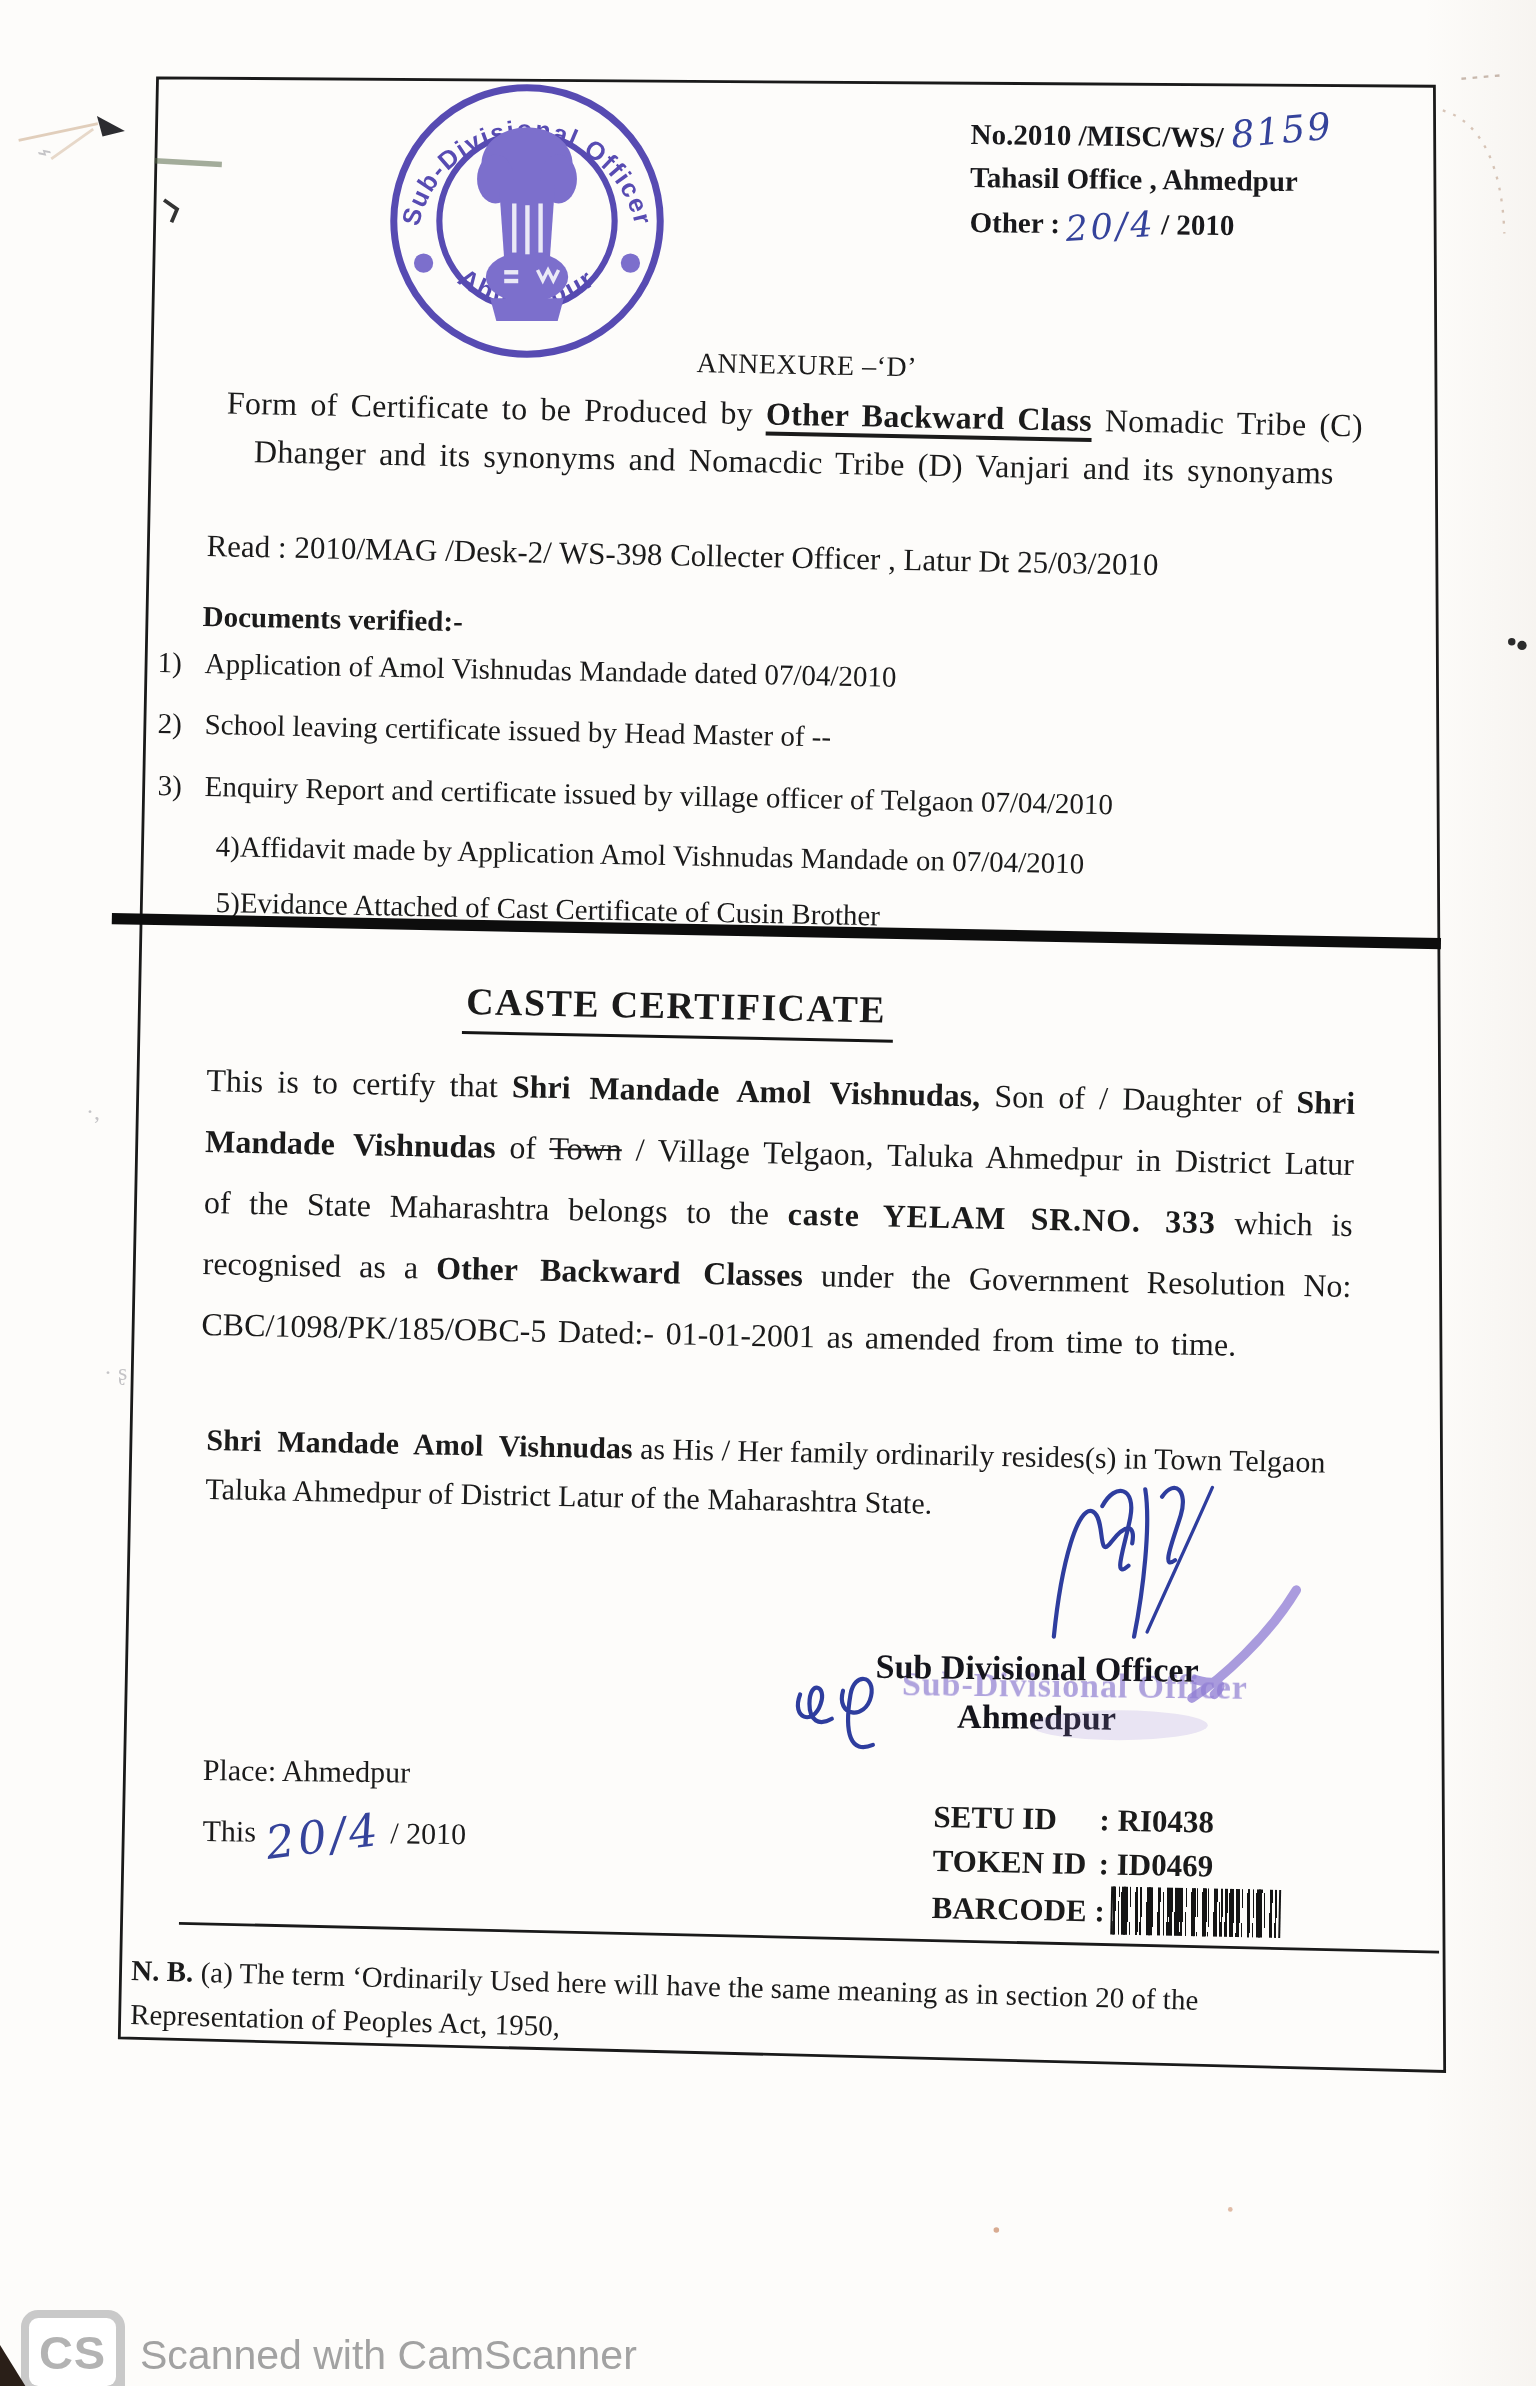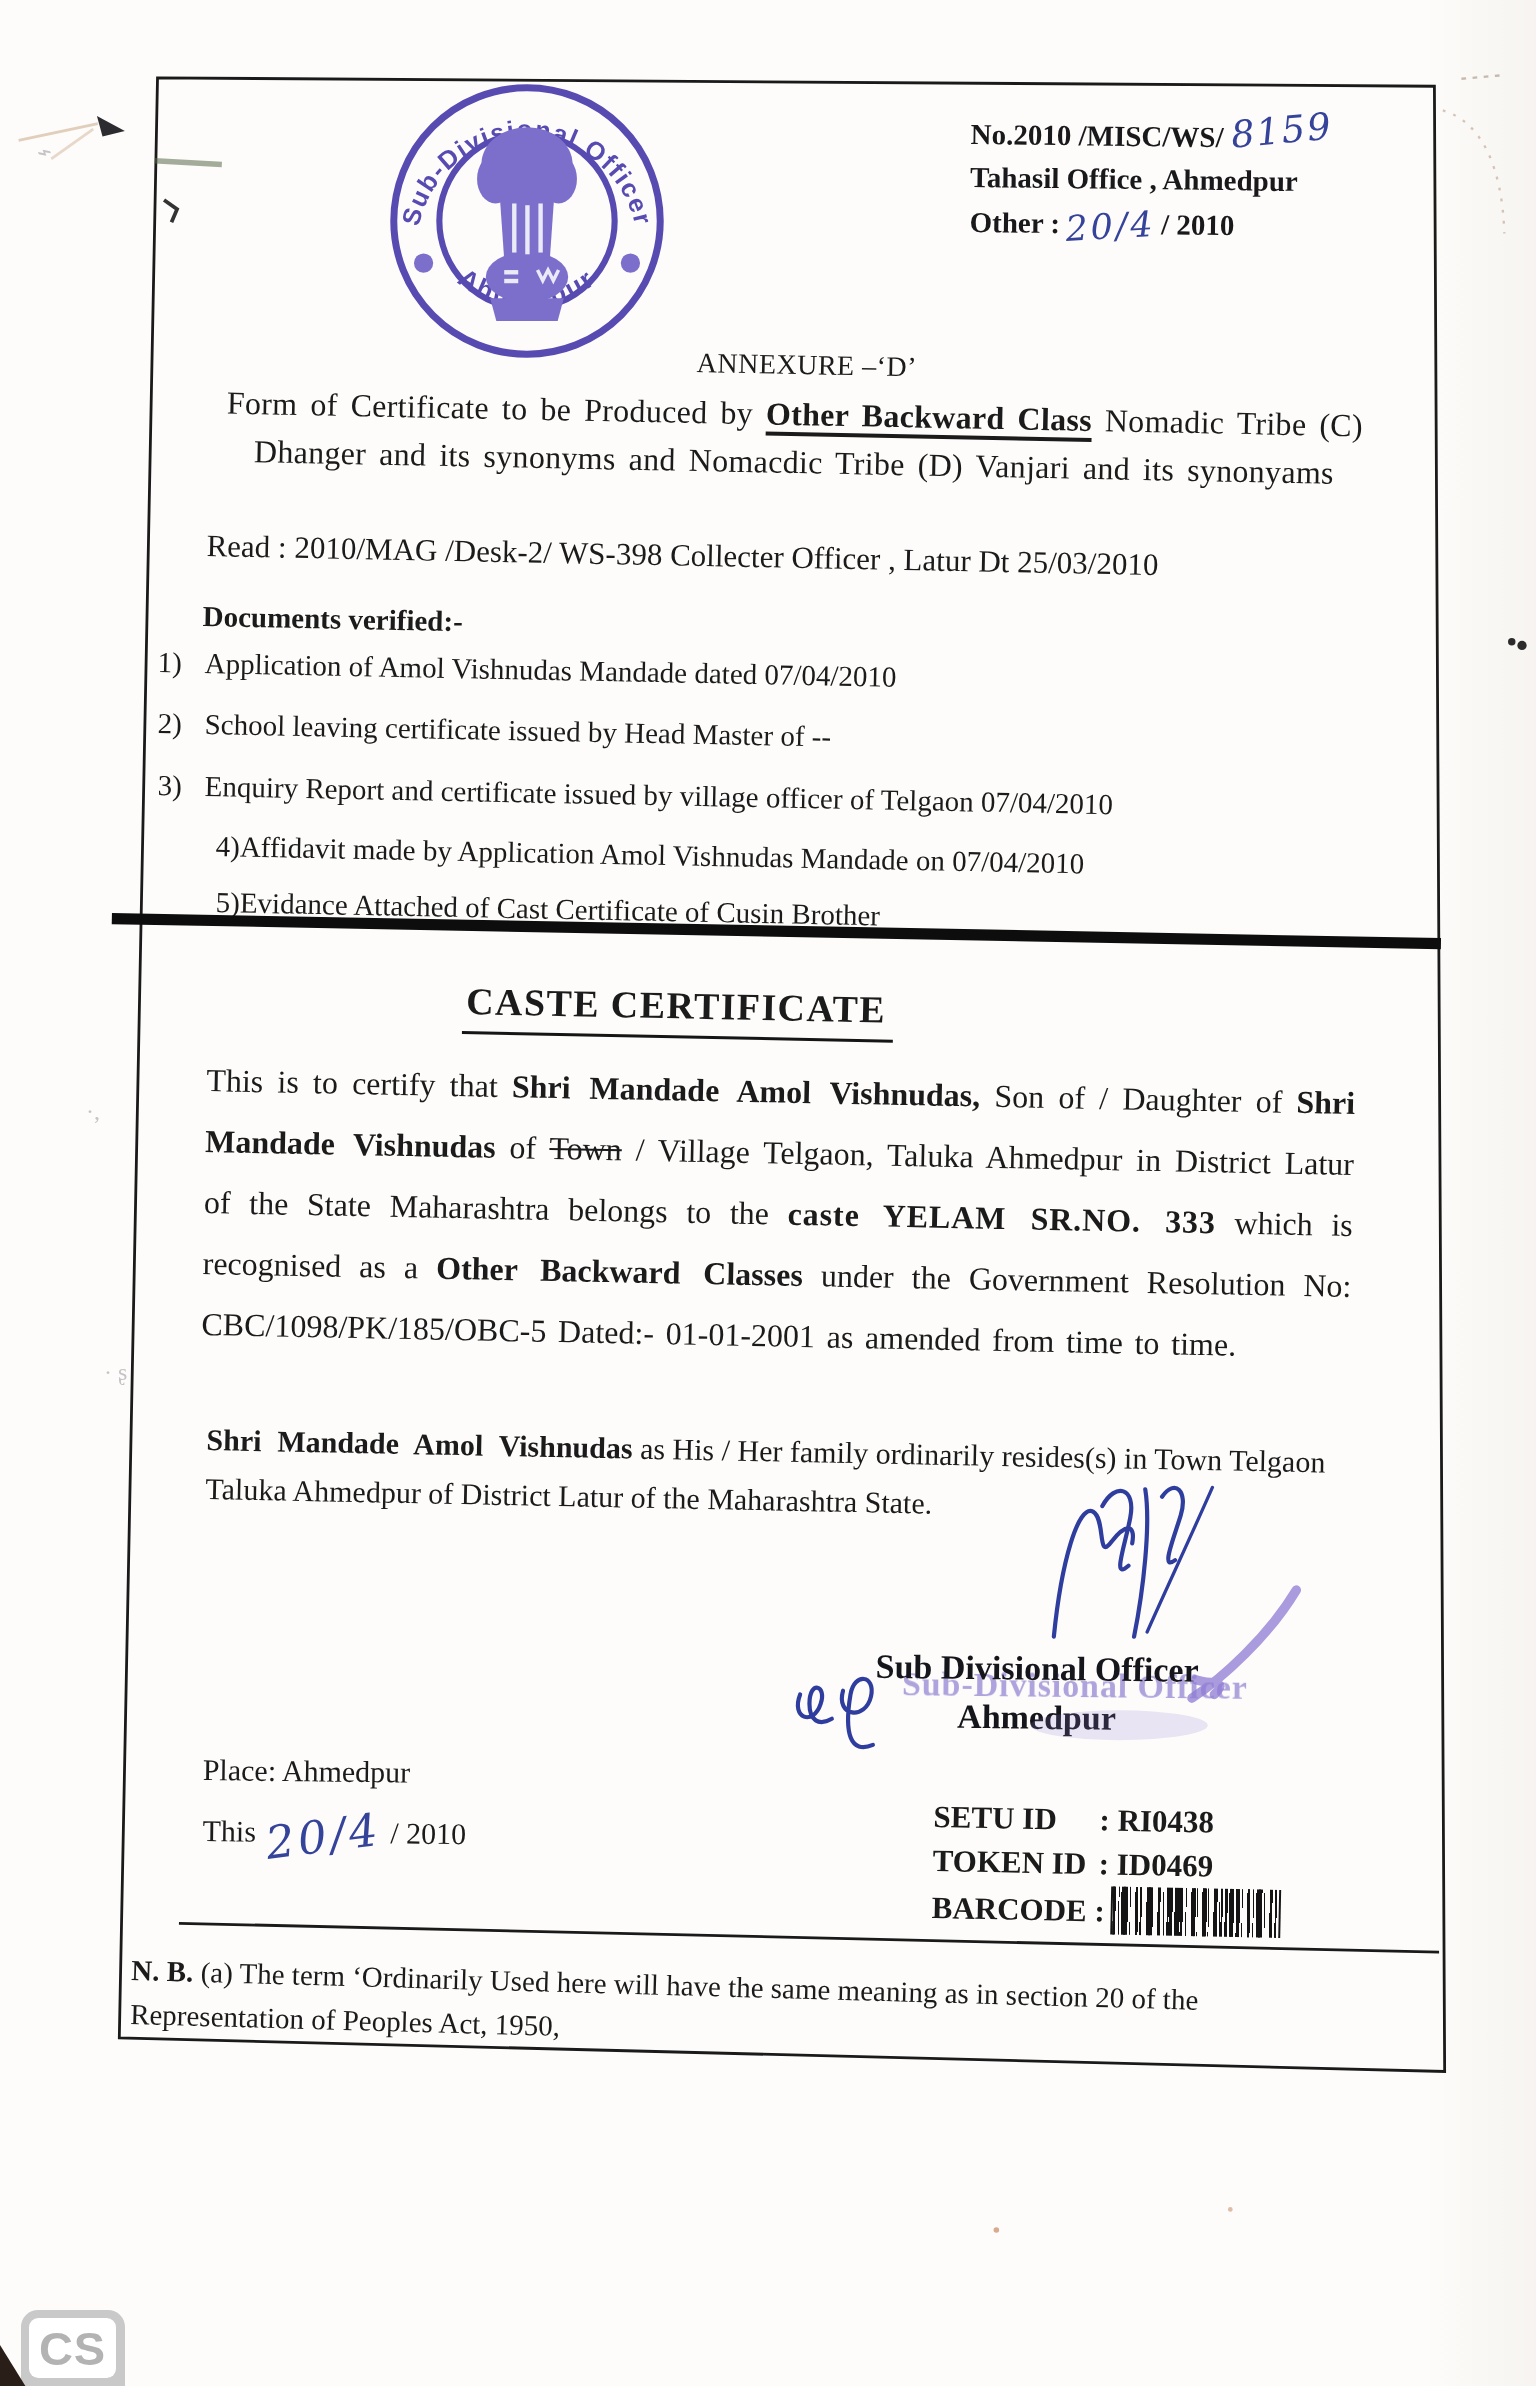--- a/index.html
+++ b/index.html
@@ -58,21 +58,21 @@
     background-image:
       repeating-linear-gradient(90deg,#141414 0 2.8px,transparent 2.8px 5.6px,#141414 5.6px 6.5px,transparent 6.5px 11.2px,#141414 11.2px 15px,transparent 15px 17px,#141414 17px 17.7px,transparent 17.7px 22.4px),
       repeating-linear-gradient(90deg,#141414 0 1.9px,transparent 1.9px 8.4px,#141414 8.4px 13px,transparent 13px 27px);}
 
   .nb{left:132px;top:1948px;width:1204px;font-size:29px;line-height:44px;}
   .nb b{font-weight:bold;}
 
   
   .cs-logo{left:20.5px;top:2310px;width:104px;height:93px;background:#c9c9c9;border-radius:17px;
            font-family:"Liberation Sans",sans-serif;}
-  .cs-inner{position:absolute;left:8.4px;top:8.4px;right:8.4px;height:60px;background:#fff;border-radius:9.3px;
+  .cs-inner{position:absolute;left:8.4px;top:8.4px;right:8.4px;height:68px;background:#fff;border-radius:9.3px;
             display:flex;align-items:center;justify-content:center;
             font-weight:bold;font-size:47px;color:#b3b3b3;letter-spacing:0.9px;}
   .cs-text{left:140px;top:2332px;font-family:"Liberation Sans",sans-serif;font-size:41px;color:#a2a2a2;}
   .corner-wedge{left:0;top:2345px;width:0;height:0;border-left:26px solid #2a1f18;border-top:42px solid transparent;}
   svg{display:block;}
 </style>
 </head>
 <body>
 
 <div id="page">
@@ -224,16 +224,17 @@
     <b>N. B.</b><span> (a) The term ‘Ordinarily Used here will have the same meaning as in section 20 of the Representation of Peoples Act, 1950,</span>
   </div>
 
   <span class="abs smudge" style="left:86px;top:1098px;">·,</span>
   <span class="abs smudge" style="left:104px;top:1359px;">· ʂ</span>
   <span class="abs smudge" style="left:37px;top:138px;transform:rotate(-20deg);">⌁</span>
 
   <div class="abs cs-logo">
     <div class="cs-inner">CS</div>
   </div>
+  <div class="abs cs-text">Scanned with CamScanner</div>
   <div class="abs corner-wedge"></div>
 
 </div>
 
 
 </body></html>

